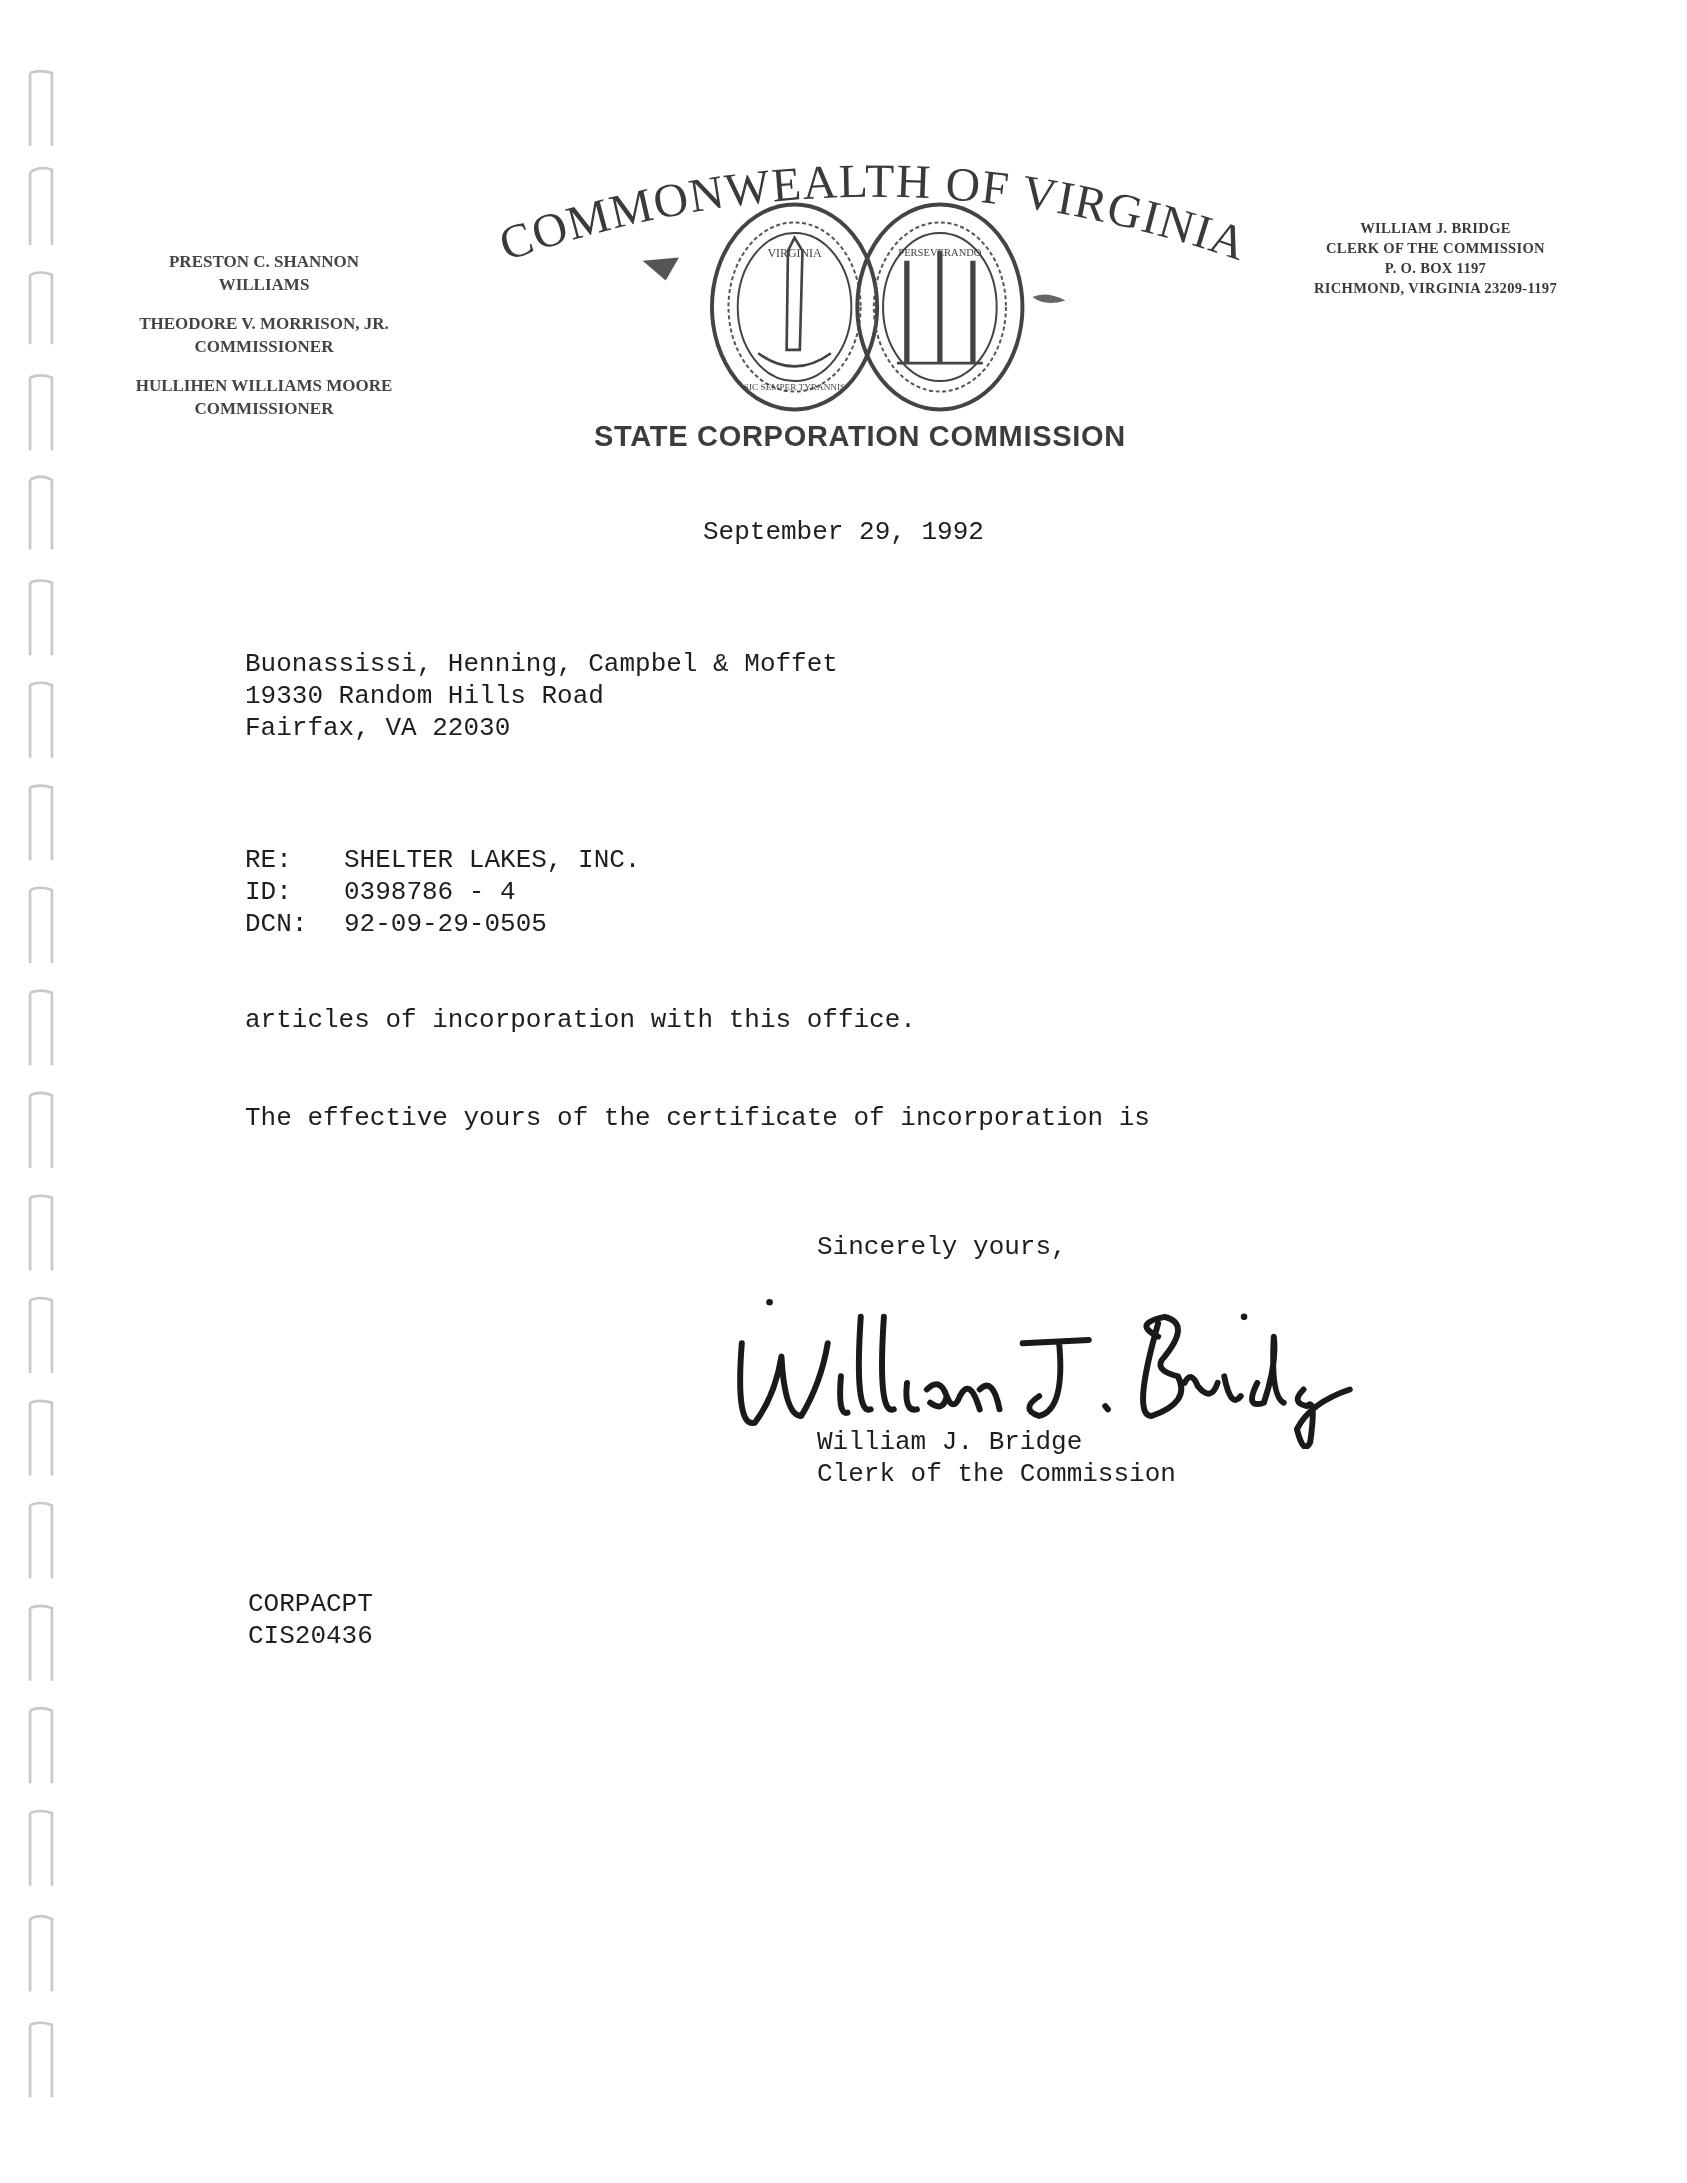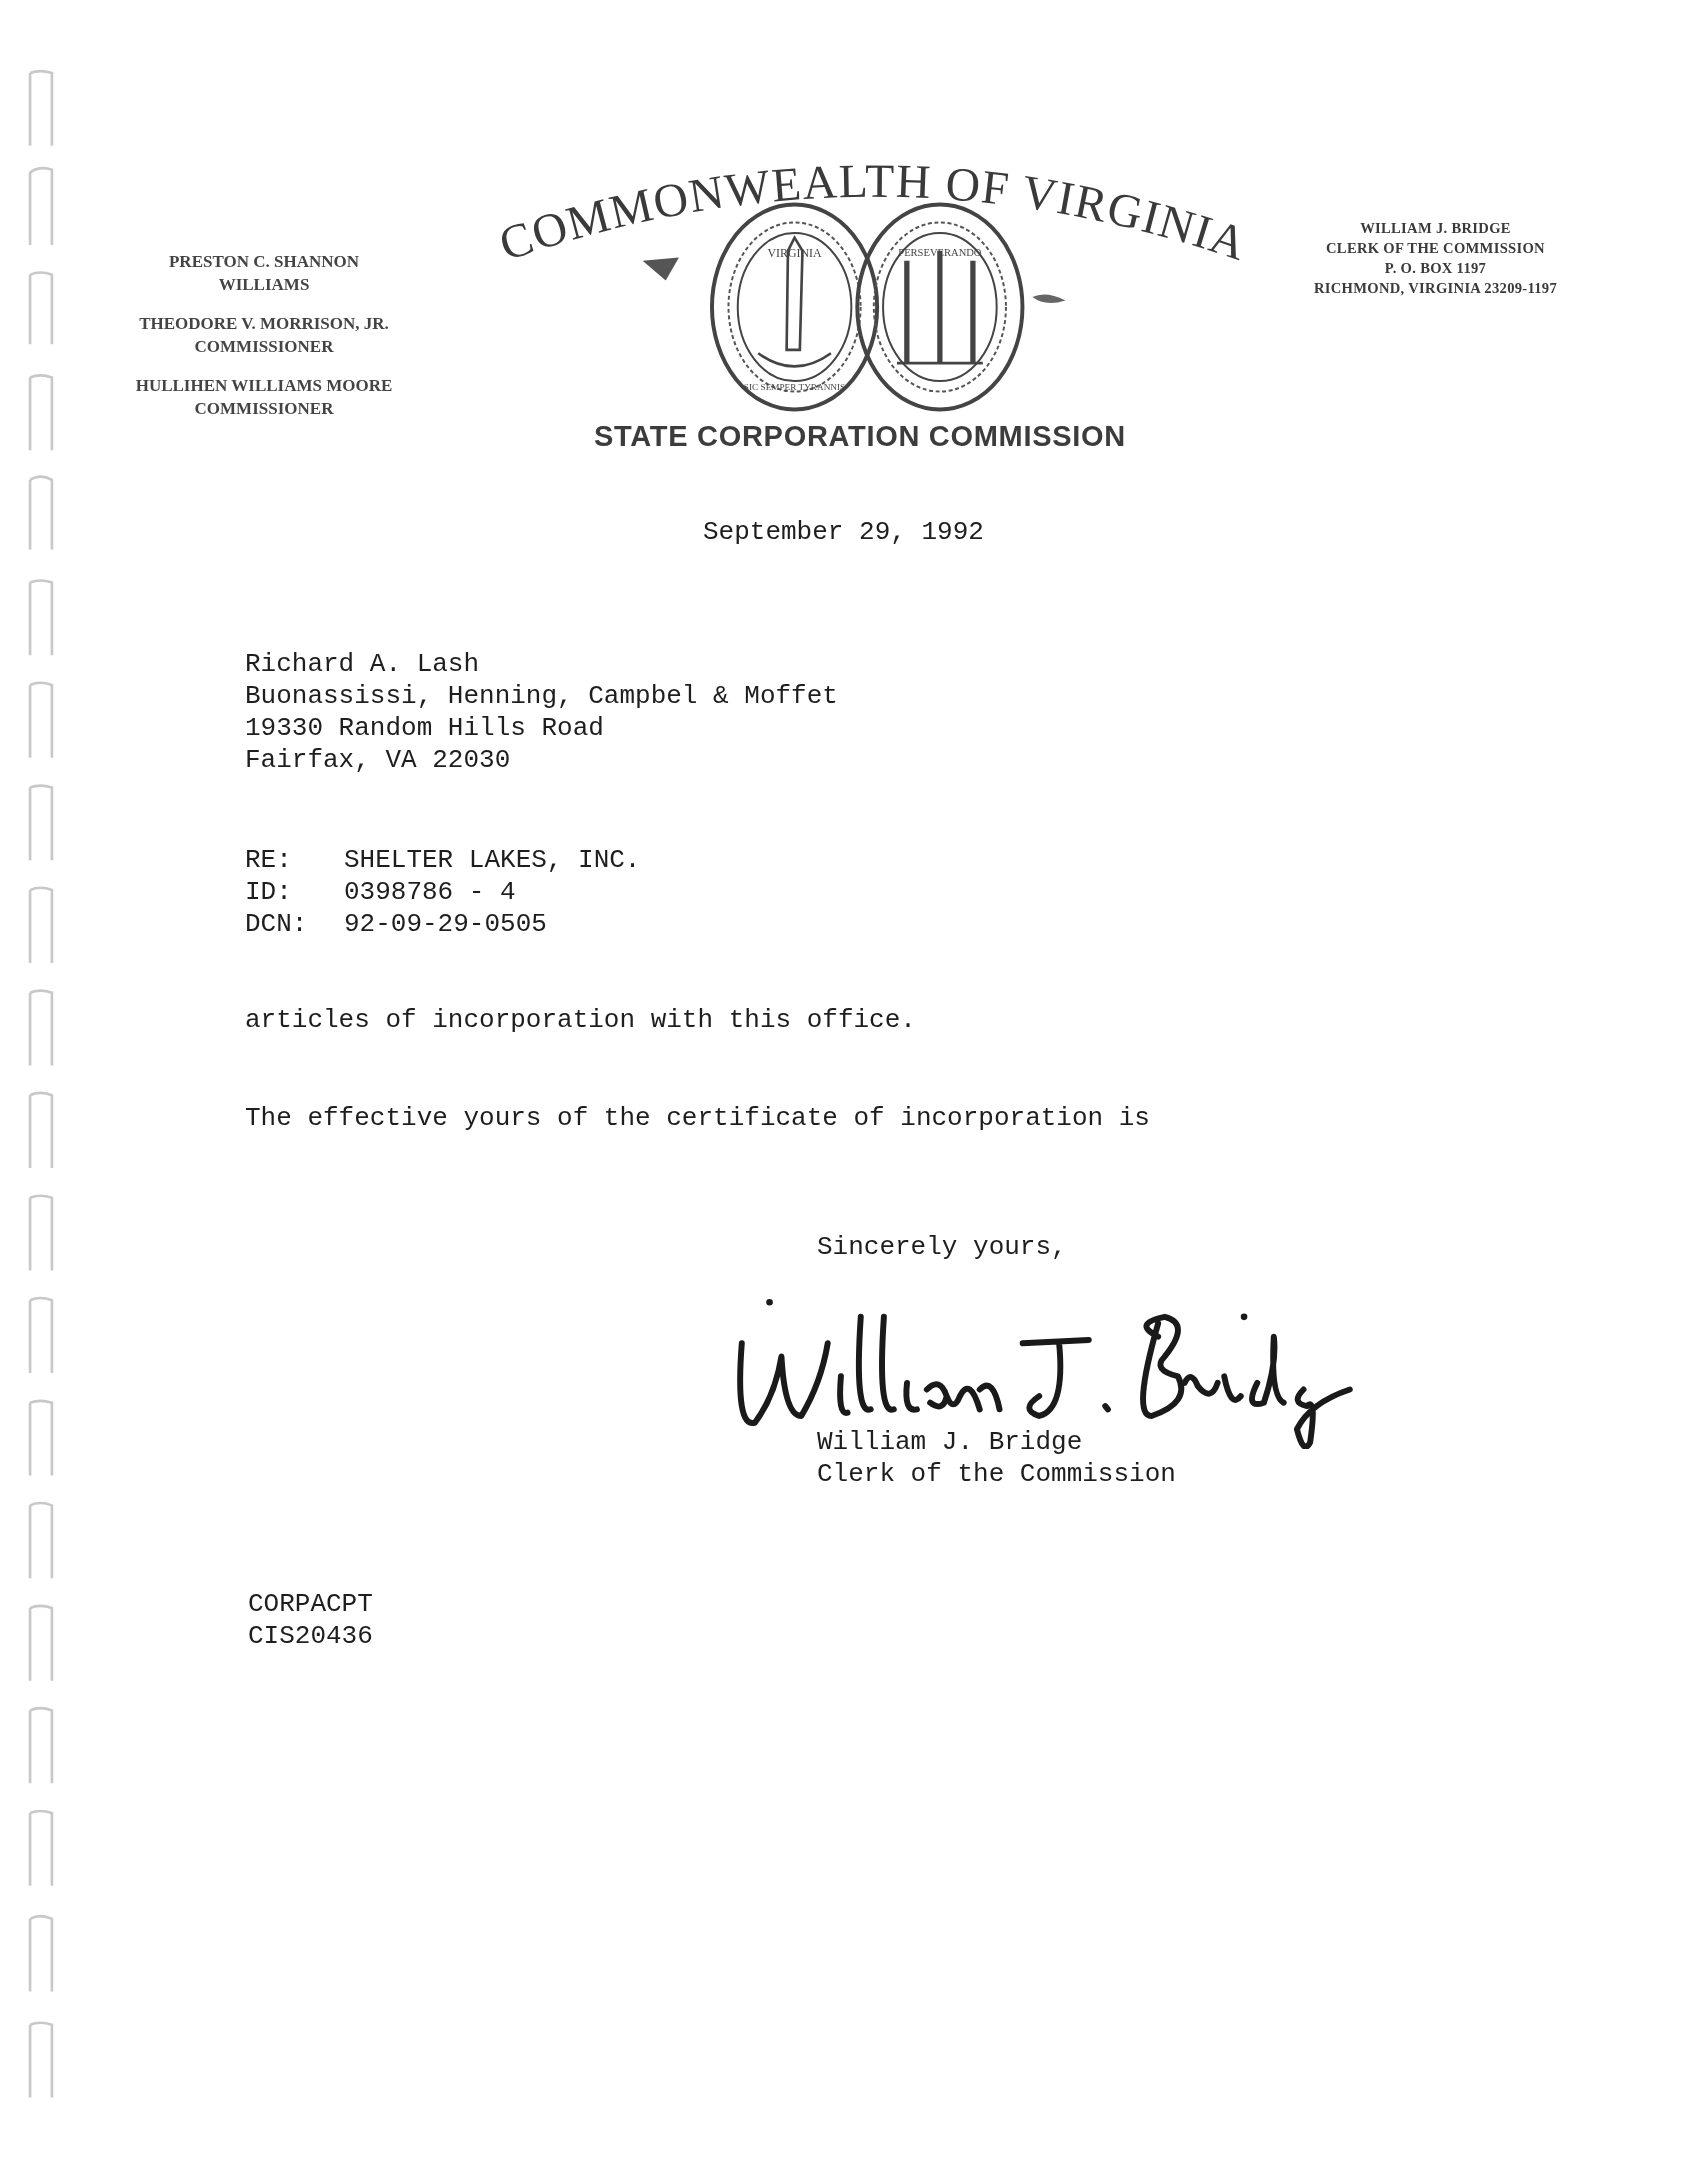--- a/index.html
+++ b/index.html
@@ -96,21 +96,20 @@
 <div class="abs letterhead-side right-block">
   <div>WILLIAM J. BRIDGE</div>
   <div>CLERK OF THE COMMISSION</div>
   <div>P. O. BOX 1197</div>
   <div>RICHMOND, VIRGINIA 23209-1197</div>
 </div>
 
 <div class="abs mono" style="left:703px;top:516px">September 29, 1992</div>
 
 <div class="abs" style="left:245px;top:648px">
-  <div class="mono">Richard A. Lash</div>
   <div class="mono">Buonassissi, Henning, Campbel &amp; Moffet</div>
   <div class="mono">19330 Random Hills Road</div>
   <div class="mono">Fairfax, VA 22030</div>
 </div>
 
 <div class="abs" style="left:245px;top:844px">
   <div style="display:flex">
     <div class="mono" style="width:99px">RE:</div>
     <div class="mono">SHELTER LAKES, INC.</div>
   </div>

